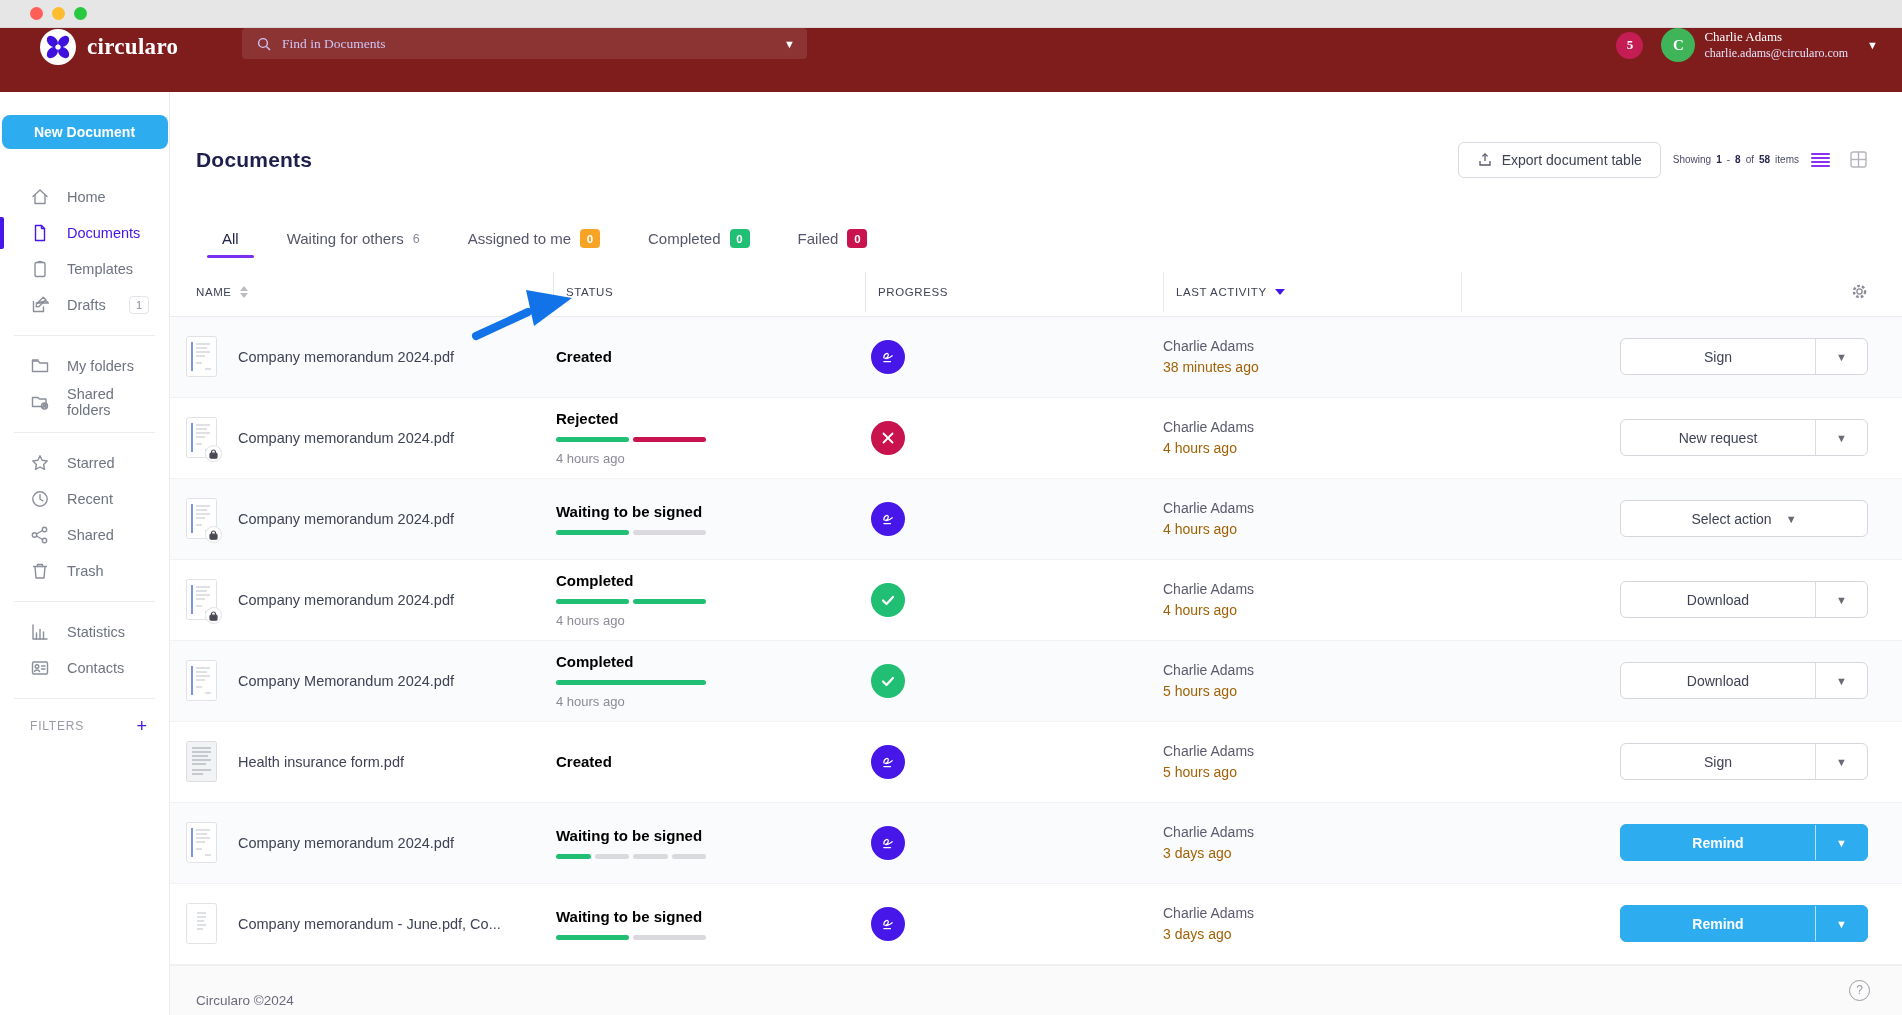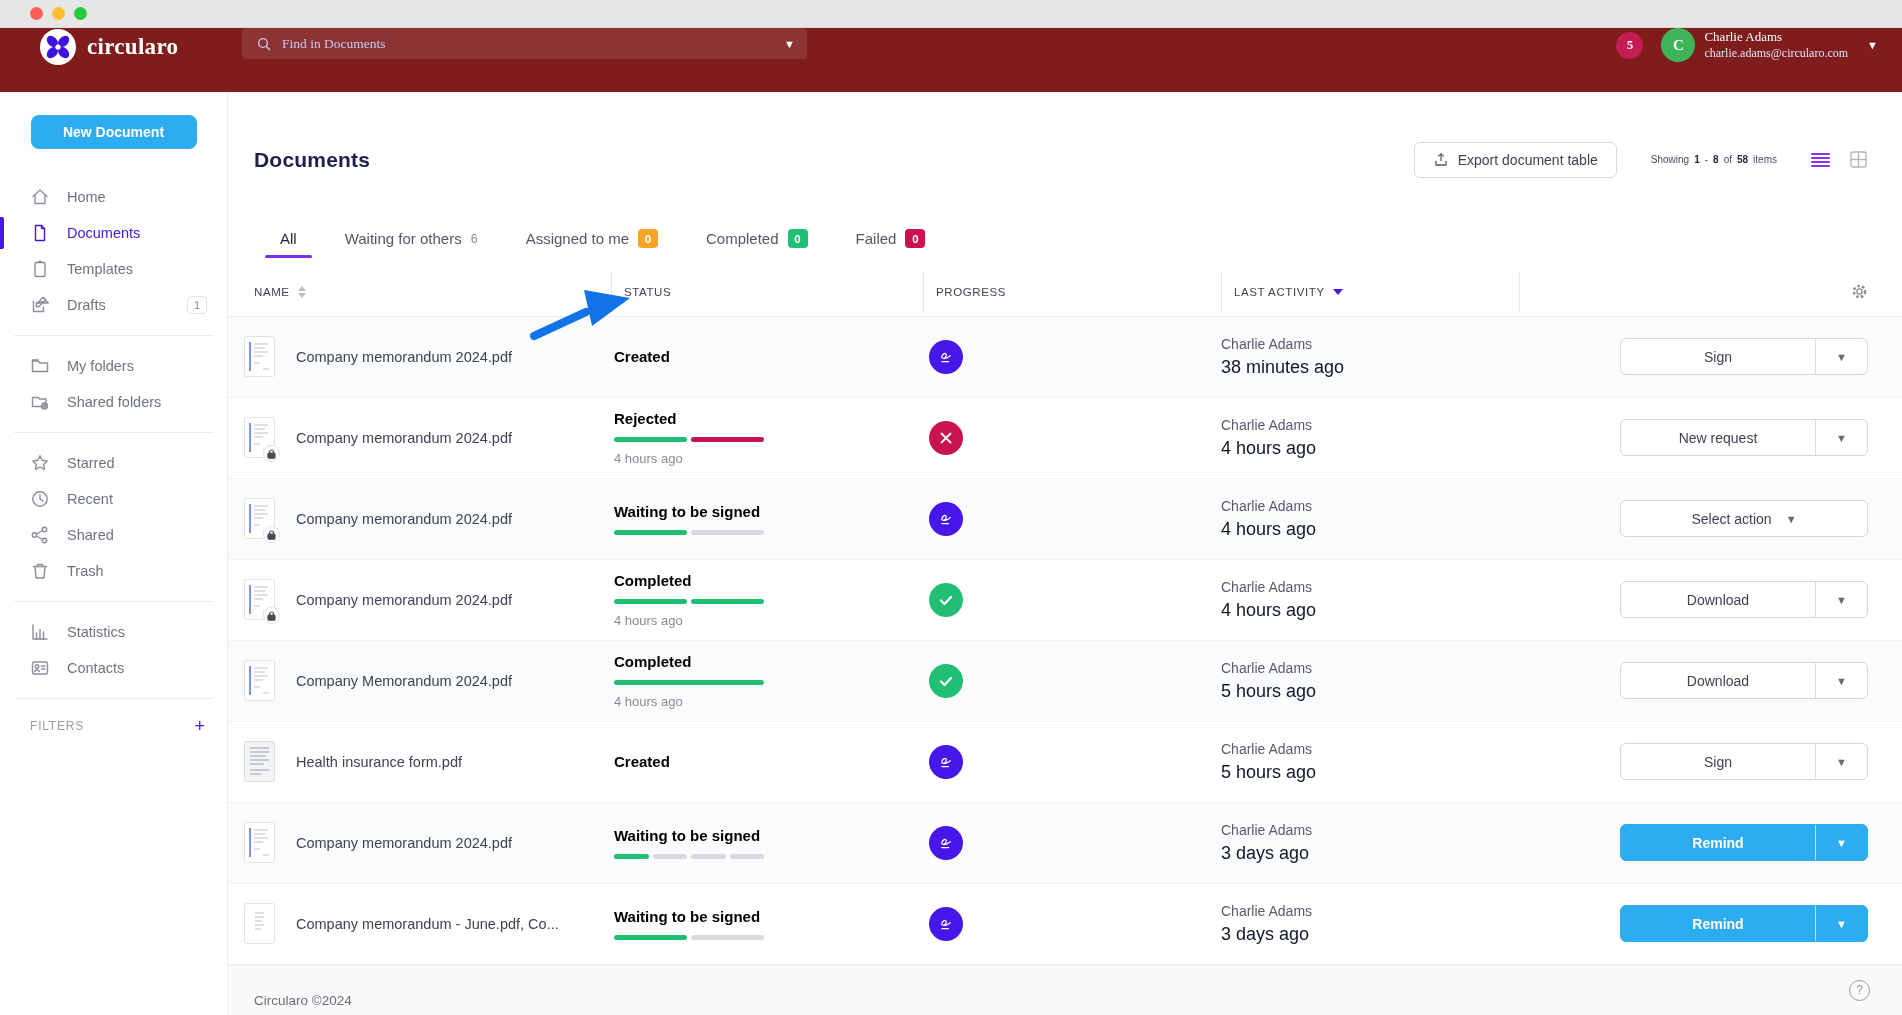--- a/index.html
+++ b/index.html
@@ -24,39 +24,39 @@
   .avatar { width:34px; height:34px; border-radius:50%; background:#3fb459; color:#fff; font-weight:bold; font-size:15px; display:flex; align-items:center; justify-content:center; }
   .user-texts { display:flex; flex-direction:column; line-height:1.25; }
   .user-name { color:#fff; font-size:13px; }
   .user-email { color:#e6e2fb; font-size:12px; }
   .user-caret { color:#fff; font-size:11px; margin-left:10px; }
 
   
   .app { display:flex; height:923px; }
 
   
-  .sidebar { width:228px; background:#fff; border-right:1px solid #ececef; padding-top:23px; flex-shrink:0; }
+  .sidebar { width:170px; background:#fff; border-right:1px solid #ececef; padding-top:23px; flex-shrink:0; }
   .new-doc { display:block; width:166px; height:34px; margin:0 auto 26px; background:#2dacf0; color:#fff; font-weight:bold; font-size:14px; border:none; border-radius:8px; cursor:pointer; font-family:inherit; }
   .nav-item { display:flex; align-items:center; gap:17px; height:36px; padding-left:30px; padding-right:20px; color:#6e7380; font-size:14.5px; cursor:pointer; position:relative; background:transparent; border:none; width:100%; font-family:inherit; text-align:left; }
   .nav-item svg { stroke:#8b8f9a; }
   .nav-item.active { color:#4716e8; }
   .nav-item.active svg { stroke:#4716e8; }
   .nav-item.active::before { content:""; position:absolute; left:0; top:2px; bottom:2px; width:4px; background:#4716e8; border-radius:0 2px 2px 0; }
   .nav-badge { margin-left:auto; min-width:20px; height:18px; border:1px solid #e3e3e8; border-radius:4px; background:#fff; color:#8a8a99; font-size:11px; display:flex; align-items:center; justify-content:center; padding:0 4px; }
   .nav-group { padding:4px 0; }
   .nav-divider { height:1px; background:#ececef; margin:8px 14px; }
   .filters-row { display:flex; align-items:center; justify-content:space-between; padding:10px 22px 0 30px; }
   .filters-label { color:#9a9aa6; font-size:12px; letter-spacing:.8px; }
   .filters-plus { color:#4716e8; font-size:18px; cursor:pointer; line-height:1; }
 
   
   .main { flex:1; display:flex; flex-direction:column; position:relative; background:#fff; }
   .page-head { height:130px; display:flex; align-items:center; padding:10px 35px 0 26px; }
   .page-title { font-size:21px; font-weight:800; color:#1f1f4e; letter-spacing:.2px; }
-  .head-right { margin-left:auto; display:flex; gap:34px; }
+  .head-right { margin-left:auto; display:flex; gap:12px; }
   .export-btn { height:36px; border:1px solid #d9d9df; background:#fff; border-radius:6px; display:flex; align-items:center; gap:9px; padding:0 18px; font-size:14px; color:#3f4254; cursor:pointer; font-family:inherit; }
   .showing { display:flex; gap:5px; font-size:10px; color:#4a4a68; align-items:center; }
   .showing b { color:#26264f; }
   .view-toggles { display:flex; align-items:center; gap:20px; }
   .vt { cursor:pointer; display:flex; }
 
   .tabs { display:flex; align-items:center; gap:48px; padding-left:52px; height:44px; }
   .tab { position:relative; display:flex; align-items:center; gap:9px; font-size:15px; color:#55566b; cursor:pointer; background:none; border:none; font-family:inherit; }
   .tab.active { color:#23234f; }
   .tab.active::after { content:""; position:absolute; left:-15px; right:-15px; bottom:-11px; height:3px; background:#7a2ff0; border-radius:2px; }
@@ -84,21 +84,21 @@
   .doc-name { font-size:14.5px; color:#3f4254; }
   .cell-status { display:flex; flex-direction:column; justify-content:center; padding-left:3px; }
   .status-text { font-size:15px; font-weight:bold; color:#000000; }
   .bar { display:flex; gap:4px; width:150px; margin-top:10px; }
   .bar span { flex:1; height:5px; border-radius:3px; }
   .status-time { font-size:13px; color:#8a8a99; margin-top:9px; }
   .cell-progress { display:flex; align-items:center; padding-left:6px; }
   .p-circle { width:34px; height:34px; border-radius:50%; display:flex; align-items:center; justify-content:center; }
   .cell-activity { display:flex; flex-direction:column; justify-content:center; gap:5px; }
   .actor { font-size:14px; color:#5a5a6e; }
-  .activity-time { font-size:18px; color:#0f172a; }
+  .activity-time { font-size:14px; color:#a16207; }
   .cell-action { display:flex; justify-content:flex-end; align-items:center; padding-right:12px; }
   .abtn { width:248px; height:37px; border-radius:6px; display:flex; align-items:stretch; overflow:hidden; cursor:pointer; font-family:inherit; }
   .abtn.outline { background:#fff; border:1px solid #d6d6dc; }
   .abtn.outline .abtn-label { color:#3f4254; }
   .abtn.primary { background:#2dacf0; border:1px solid #2dacf0; }
   .abtn.primary .abtn-label { color:#fff; font-weight:bold; }
   .abtn-main { flex:1; display:flex; align-items:center; justify-content:center; gap:10px; font-size:14px; }
   .abtn-caret { width:52px; display:flex; align-items:center; justify-content:center; font-size:11px; color:#6a6a75; }
   .abtn.outline .abtn-caret { border-left:1px solid #dcdcdc; }
   .abtn.primary .abtn-caret { border-left:1px solid rgba(255,255,255,.65); color:#fff; }

